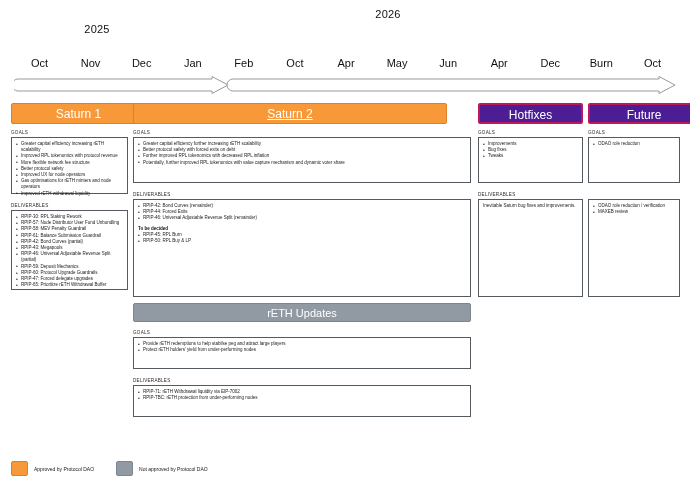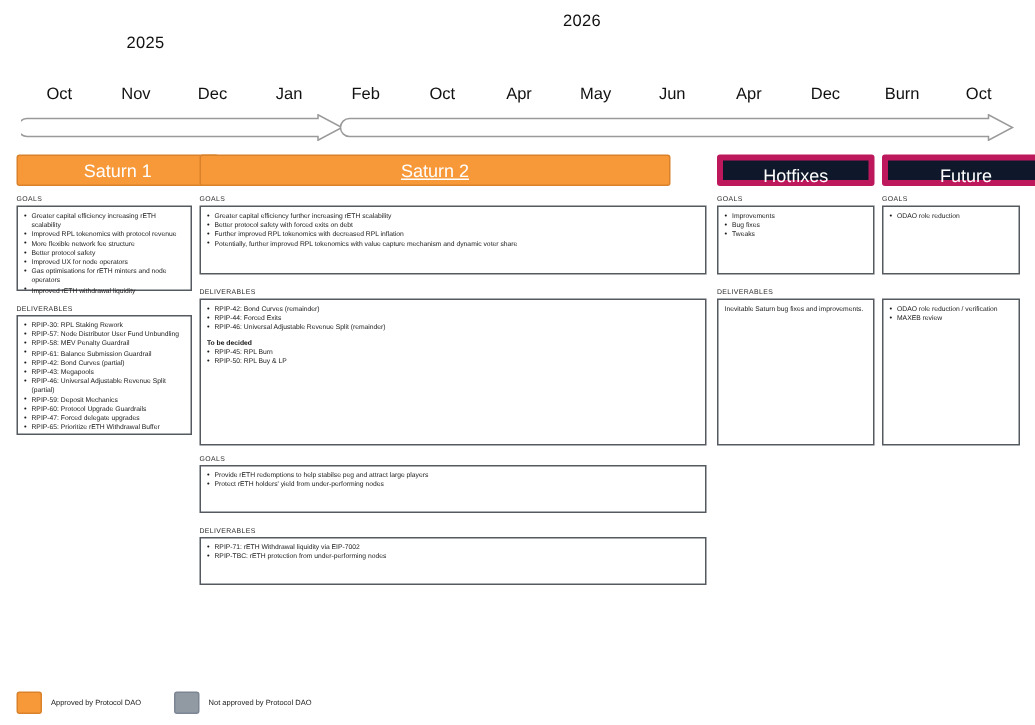--- a/index.html
+++ b/index.html
@@ -66,22 +66,22 @@
     font-size: 12px;
     line-height: 21px;
     text-align: center;
     box-sizing: border-box;
   }
   .phase-bar.orange {
     background: #F79839;
     border: 1px solid #D9822B;
   }
   .phase-bar.gray {
-    background: #0f172a;
-    border: 4px solid #be185d;
+    background: #4c1d95;
+    border: 2px solid #be185d;
   }
   #bar-saturn1 { left: 11px;  width: 135px; }
   #bar-saturn2 { left: 133px; width: 314px; text-decoration: underline; }
   #bar-hotfixes{ left: 478px; width: 105px; }
   #bar-future  { left: 588px; width: 112px;  }
 
   
   .column { position: absolute; top: 130px; }
   #col-saturn1  { left: 11px;  width: 117px; }
   #col-saturn2  { left: 133px; width: 338px; }
@@ -317,20 +317,21 @@
   <div class="section-label">&nbsp;</div>
   <div class="box" id="fu-deliv-box">
     <ul>
       <li>ODAO role reduction / verification</li>
       <li>MAXEB review</li>
     </ul>
   </div>
 </div>
 
 <div id="reth-section">
+  <div id="bar-reth">rETH Updates</div>
   <div class="section-label">GOALS</div>
   <div class="box" id="reth-goals-box">
     <ul>
       <li>Provide rETH redemptions to help stabilse peg and attract large players</li>
       <li>Protect rETH holders' yield from under-performing nodes</li>
     </ul>
   </div>
   <div class="label-spacer"></div>
   <div class="section-label">DELIVERABLES</div>
   <div class="box" id="reth-deliv-box">

